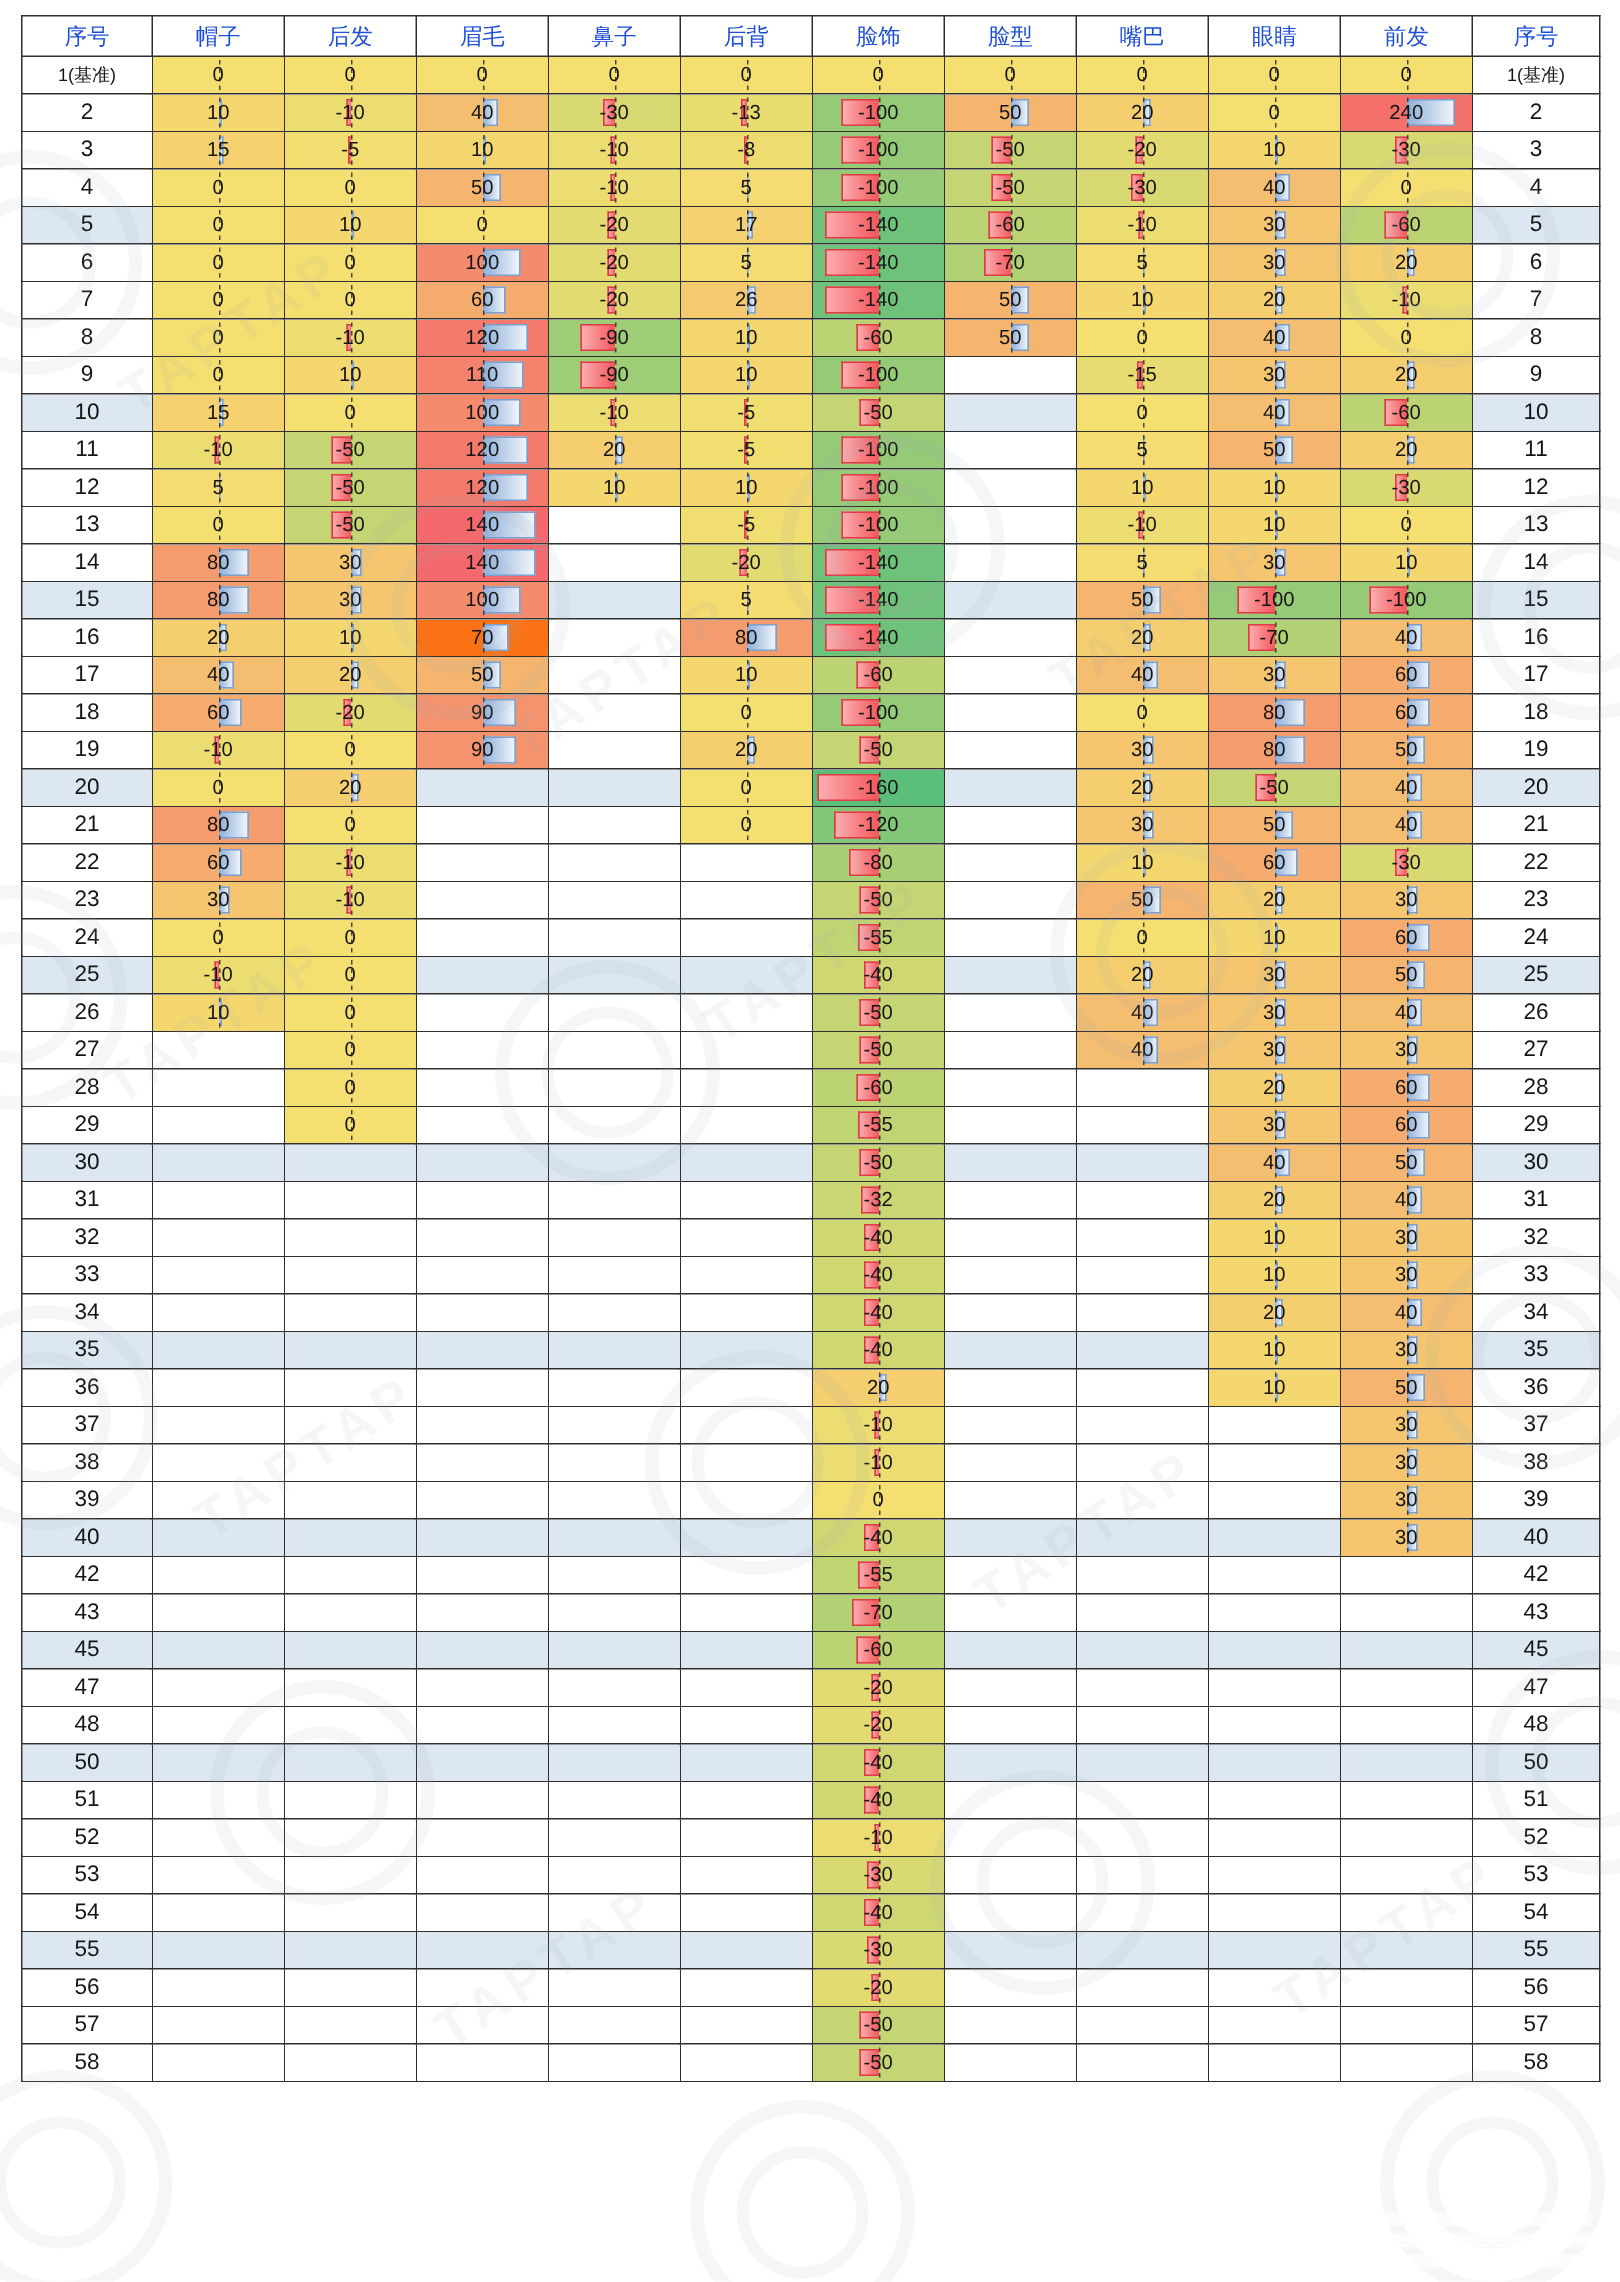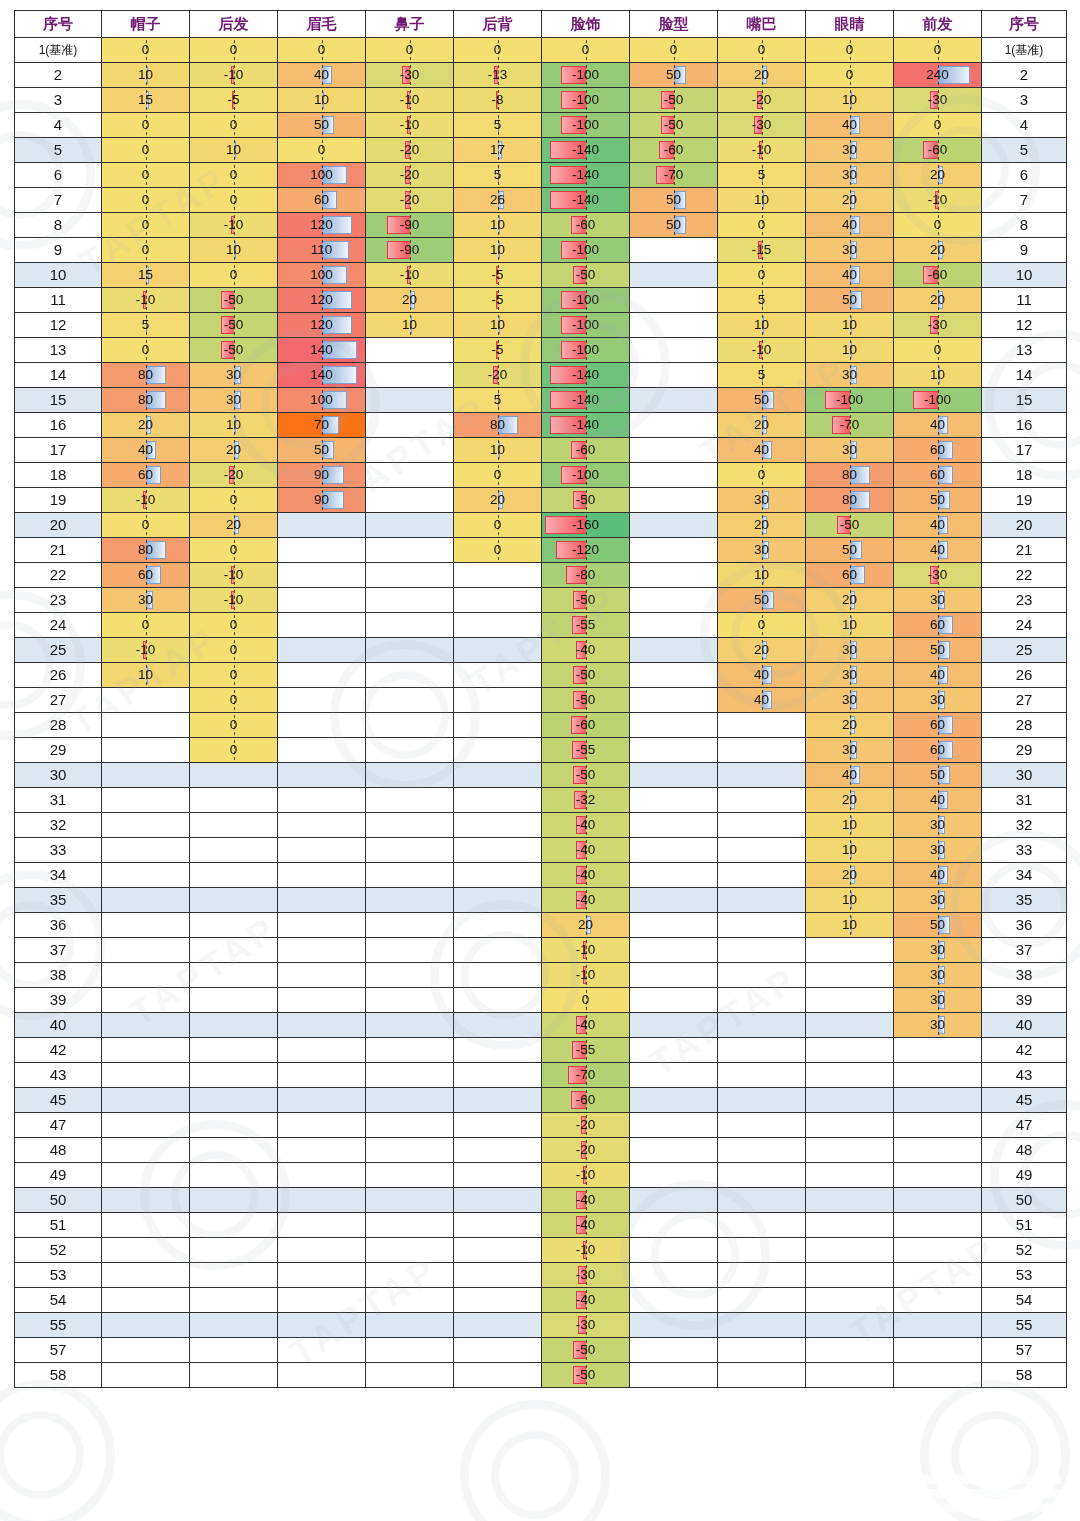--- a/index.html
+++ b/index.html
@@ -8,21 +8,21 @@
     font-family:"Liberation Sans","DejaVu Sans",sans-serif;color:#151515;
   }
   .sheet{position:absolute;left:14px;top:10px;z-index:2;}
   table{border-collapse:collapse;table-layout:fixed;width:1052px;background:transparent;}
   th,td{border:1px solid #2f2f2f;padding:0;margin:0;}
   .title-row th{
     height:21px;font-size:12px;font-weight:400;color:#111;background:#fff;text-align:center;
     letter-spacing:1px;
   }
   .header-row th{
-    height:26px;font-size:15px;font-weight:700;color:#701a75;background:#fff;text-align:center;
+    height:26px;font-size:15px;font-weight:400;color:#1d4ed8;background:#fff;text-align:center;
   }
   tbody td{
     height:24px;line-height:24px;font-size:13.5px;text-align:center;
     position:relative;overflow:hidden;background:#fff;white-space:nowrap;
   }
   tbody td.idx{font-size:15px;}
   tbody td.idx.base{font-size:12px;}
   tbody tr.band td{background:#DDE7F2;}
   .axis{
     position:absolute;left:50%;top:2px;bottom:2px;width:0;
@@ -718,34 +718,20 @@
           <td class="val empty"></td>
           <td class="val empty"></td>
           <td class="val empty"></td>
           <td class="val" style="background: rgb(226, 219, 113);"><div class="axis"></div><div class="bar neg" style="width: 5.75%;"></div><span>-20</span></td>
           <td class="val empty"></td>
           <td class="val empty"></td>
           <td class="val empty"></td>
           <td class="val empty"></td>
           <td class="idx">48</td>
         </tr>
-        <tr>
-          <td class="idx">49</td>
-          <td class="val empty"></td>
-          <td class="val empty"></td>
-          <td class="val empty"></td>
-          <td class="val empty"></td>
-          <td class="val empty"></td>
-          <td class="val" style="background: rgb(235, 221, 113);"><div class="axis"></div><div class="bar neg" style="width: 2.875%;"></div><span>-10</span></td>
-          <td class="val empty"></td>
-          <td class="val empty"></td>
-          <td class="val empty"></td>
-          <td class="val empty"></td>
-          <td class="idx">49</td>
-        </tr>
         <tr class="band">
           <td class="idx">50</td>
           <td class="val empty"></td>
           <td class="val empty"></td>
           <td class="val empty"></td>
           <td class="val empty"></td>
           <td class="val empty"></td>
           <td class="val" style="background: rgb(207, 215, 115);"><div class="axis"></div><div class="bar neg" style="width: 11.5%;"></div><span>-40</span></td>
           <td class="val empty"></td>
           <td class="val empty"></td>
@@ -815,20 +801,34 @@
           <td class="val empty"></td>
           <td class="val empty"></td>
           <td class="val empty"></td>
           <td class="val empty"></td>
           <td class="val" style="background: rgb(216, 217, 114);"><div class="axis"></div><div class="bar neg" style="width: 8.625%;"></div><span>-30</span></td>
           <td class="val empty"></td>
           <td class="val empty"></td>
           <td class="val empty"></td>
           <td class="val empty"></td>
           <td class="idx">55</td>
+        </tr>
+        <tr>
+          <td class="idx">56</td>
+          <td class="val empty"></td>
+          <td class="val empty"></td>
+          <td class="val empty"></td>
+          <td class="val empty"></td>
+          <td class="val empty"></td>
+          <td class="val" style="background: rgb(226, 219, 113);"><div class="axis"></div><div class="bar neg" style="width: 5.75%;"></div><span>-20</span></td>
+          <td class="val empty"></td>
+          <td class="val empty"></td>
+          <td class="val empty"></td>
+          <td class="val empty"></td>
+          <td class="idx">56</td>
         </tr>
         <tr>
           <td class="idx">57</td>
           <td class="val empty"></td>
           <td class="val empty"></td>
           <td class="val empty"></td>
           <td class="val empty"></td>
           <td class="val empty"></td>
           <td class="val" style="background: rgb(197, 213, 115);"><div class="axis"></div><div class="bar neg" style="width: 14.375%;"></div><span>-50</span></td>
           <td class="val empty"></td>

